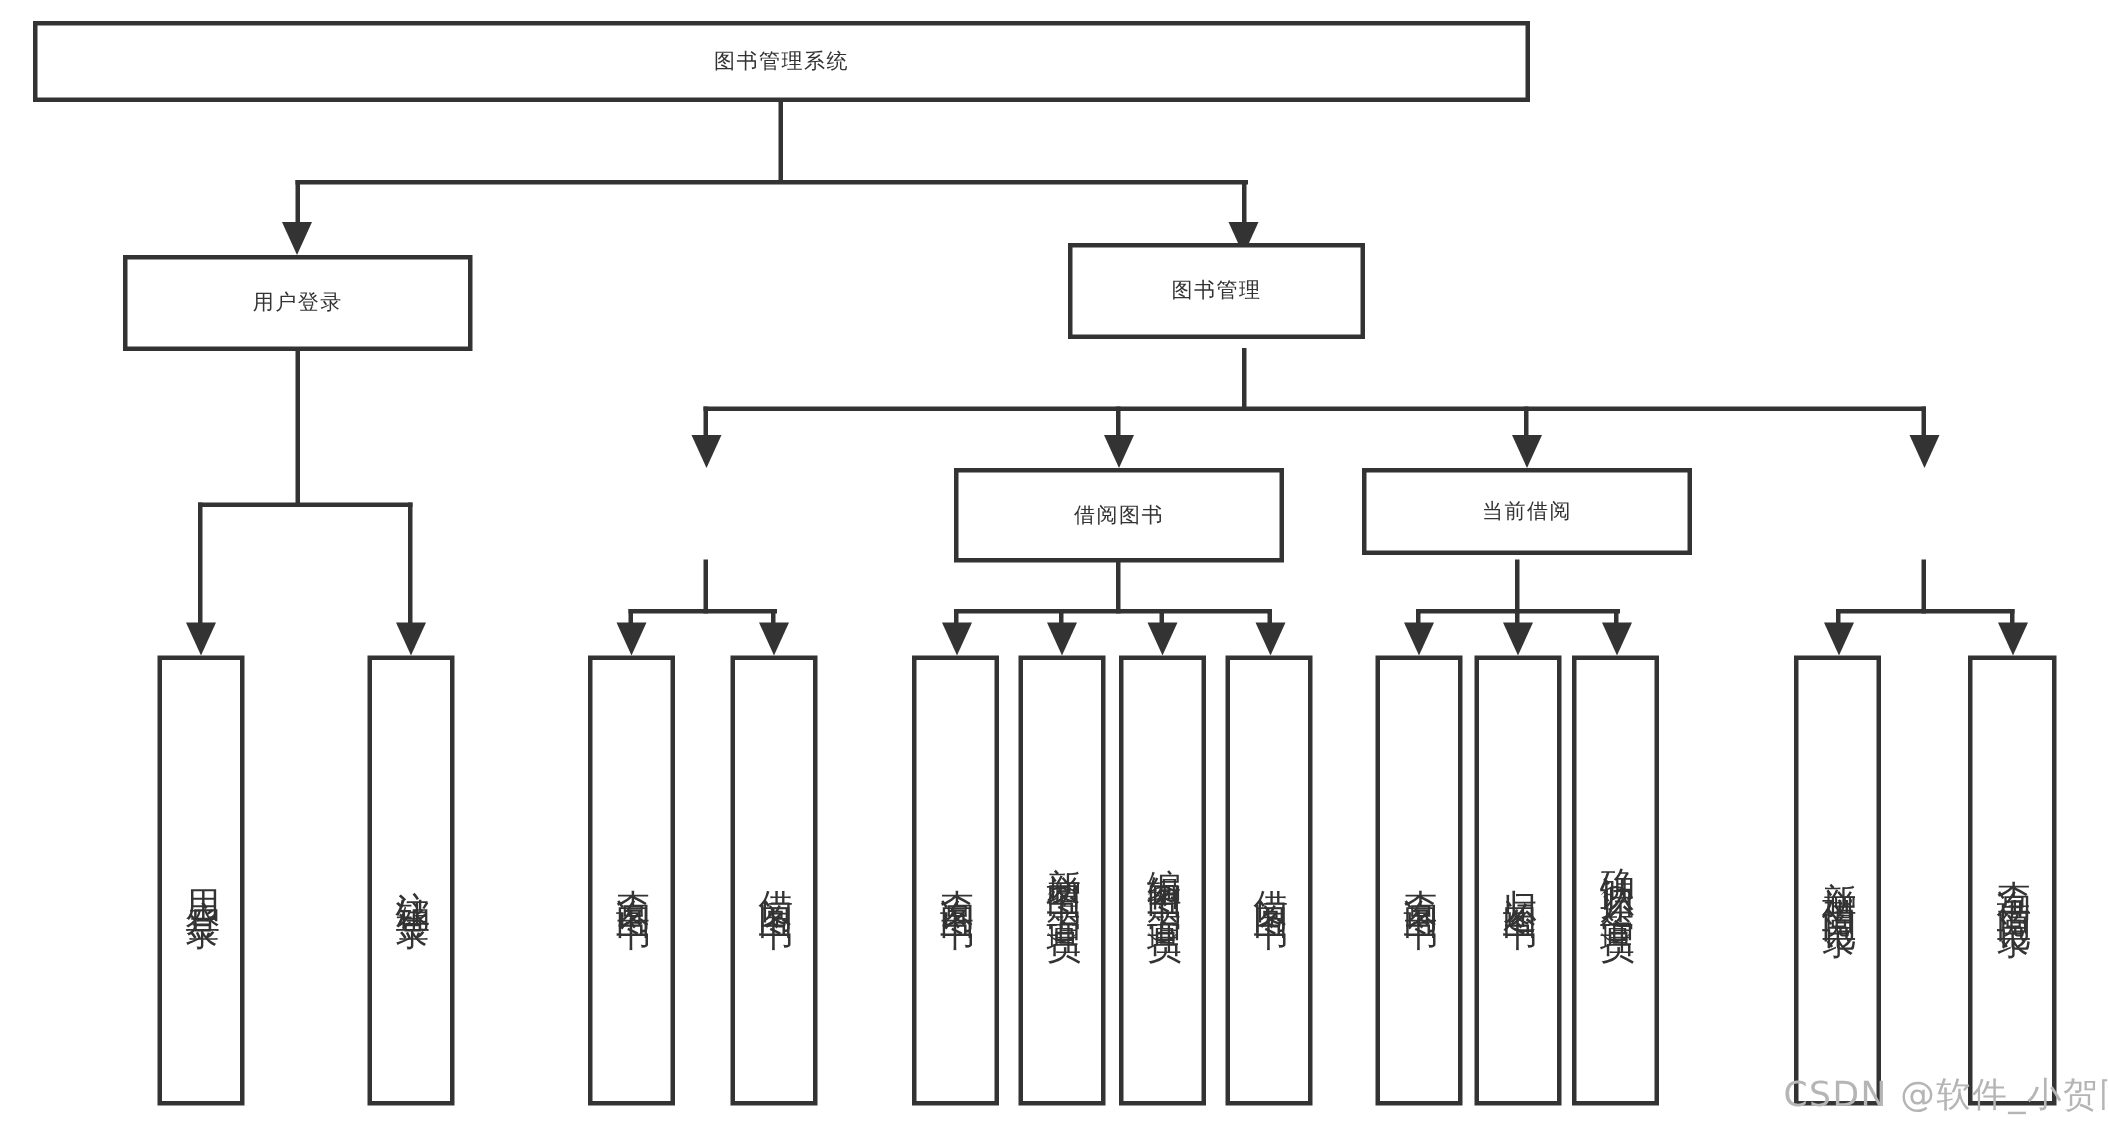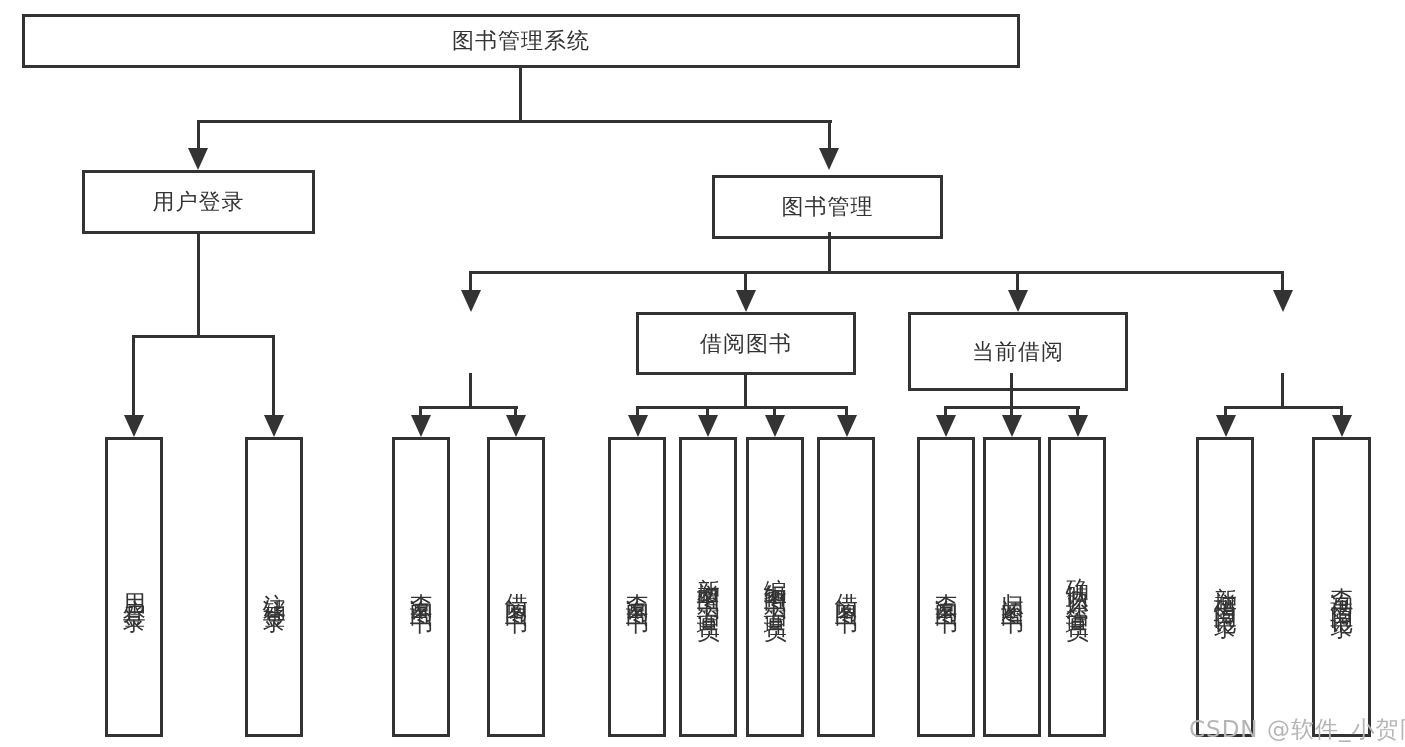--- a/index.html
+++ b/index.html
@@ -15,21 +15,21 @@
   .node {
     position: absolute;
     box-sizing: border-box;
     border: 3px solid var(--line, #333333);
     background: #ffffff;
     display: flex;
     align-items: center;
     justify-content: center;
     text-align: center;
   }
-  .hnode { font-size: 22px; letter-spacing: 1px; }
+  .hnode { font-size: 14px; letter-spacing: 1px; }
   .vnode { font-size: 23px; }
   .vnode .vtext {
     writing-mode: vertical-rl;
     text-orientation: mixed;
     letter-spacing: 6px;
     line-height: 1.1;
   }
   .line {
     position: absolute;
     background: var(--line, #333333);
@@ -64,21 +64,21 @@
   <div class="line" style="left:519px; top:66px; width:3px; height:56px;"></div>
   <div class="line" style="left:197px; top:120px; width:635px; height:3px;"></div>
   <div class="line" style="left:197px; top:120px; width:3px; height:30px;"></div>
   <div class="arrow" style="left:188px; top:148px;"></div>
   <div class="line" style="left:828px; top:120px; width:3px; height:30px;"></div>
   <div class="arrow" style="left:819px; top:148px;"></div>
 
   <div class="node hnode" style="left:82px; top:170px; width:233px; height:64px;">
     <span>用户登录</span>
   </div>
-  <div class="node hnode" style="left:712px; top:175px; width:231px; height:64px;">
+  <div class="node hnode" style="left:712px; top:162px; width:198px; height:64px;">
     <span>图书管理</span>
   </div>
 
   <div class="line" style="left:197px; top:232px; width:3px; height:105px;"></div>
   <div class="line" style="left:132px; top:335px; width:143px; height:3px;"></div>
   <div class="line" style="left:132px; top:335px; width:3px; height:82px;"></div>
   <div class="arrow" style="left:124px; top:415px;"></div>
   <div class="line" style="left:272px; top:335px; width:3px; height:82px;"></div>
   <div class="arrow" style="left:264px; top:415px;"></div>
 
@@ -89,21 +89,21 @@
   <div class="line" style="left:744px; top:271px; width:3px; height:21px;"></div>
   <div class="arrow" style="left:736px; top:290px;"></div>
   <div class="line" style="left:1016px; top:271px; width:3px; height:21px;"></div>
   <div class="arrow" style="left:1008px; top:290px;"></div>
   <div class="line" style="left:1281px; top:271px; width:3px; height:21px;"></div>
   <div class="arrow" style="left:1273px; top:290px;"></div>
 
   <div class="node hnode" style="left:636px; top:312px; width:220px; height:63px;">
     <span>借阅图书</span>
   </div>
-  <div class="node hnode" style="left:908px; top:312px; width:220px; height:79px;font-family:Liberation Mono, monospace;">
+  <div class="node hnode" style="left:908px; top:312px; width:220px; height:58px;font-family:Liberation Mono, monospace;">
     <span>当前借阅</span>
   </div>
 
   <div class="line" style="left:469px; top:373px; width:3px; height:36px;"></div>
   <div class="line" style="left:419px; top:406px; width:99px; height:3px;"></div>
   <div class="line" style="left:419px; top:406px; width:3px; height:11px;"></div>
   <div class="arrow" style="left:411px; top:415px;"></div>
   <div class="line" style="left:514px; top:406px; width:3px; height:11px;"></div>
   <div class="arrow" style="left:506px; top:415px;"></div>
 

